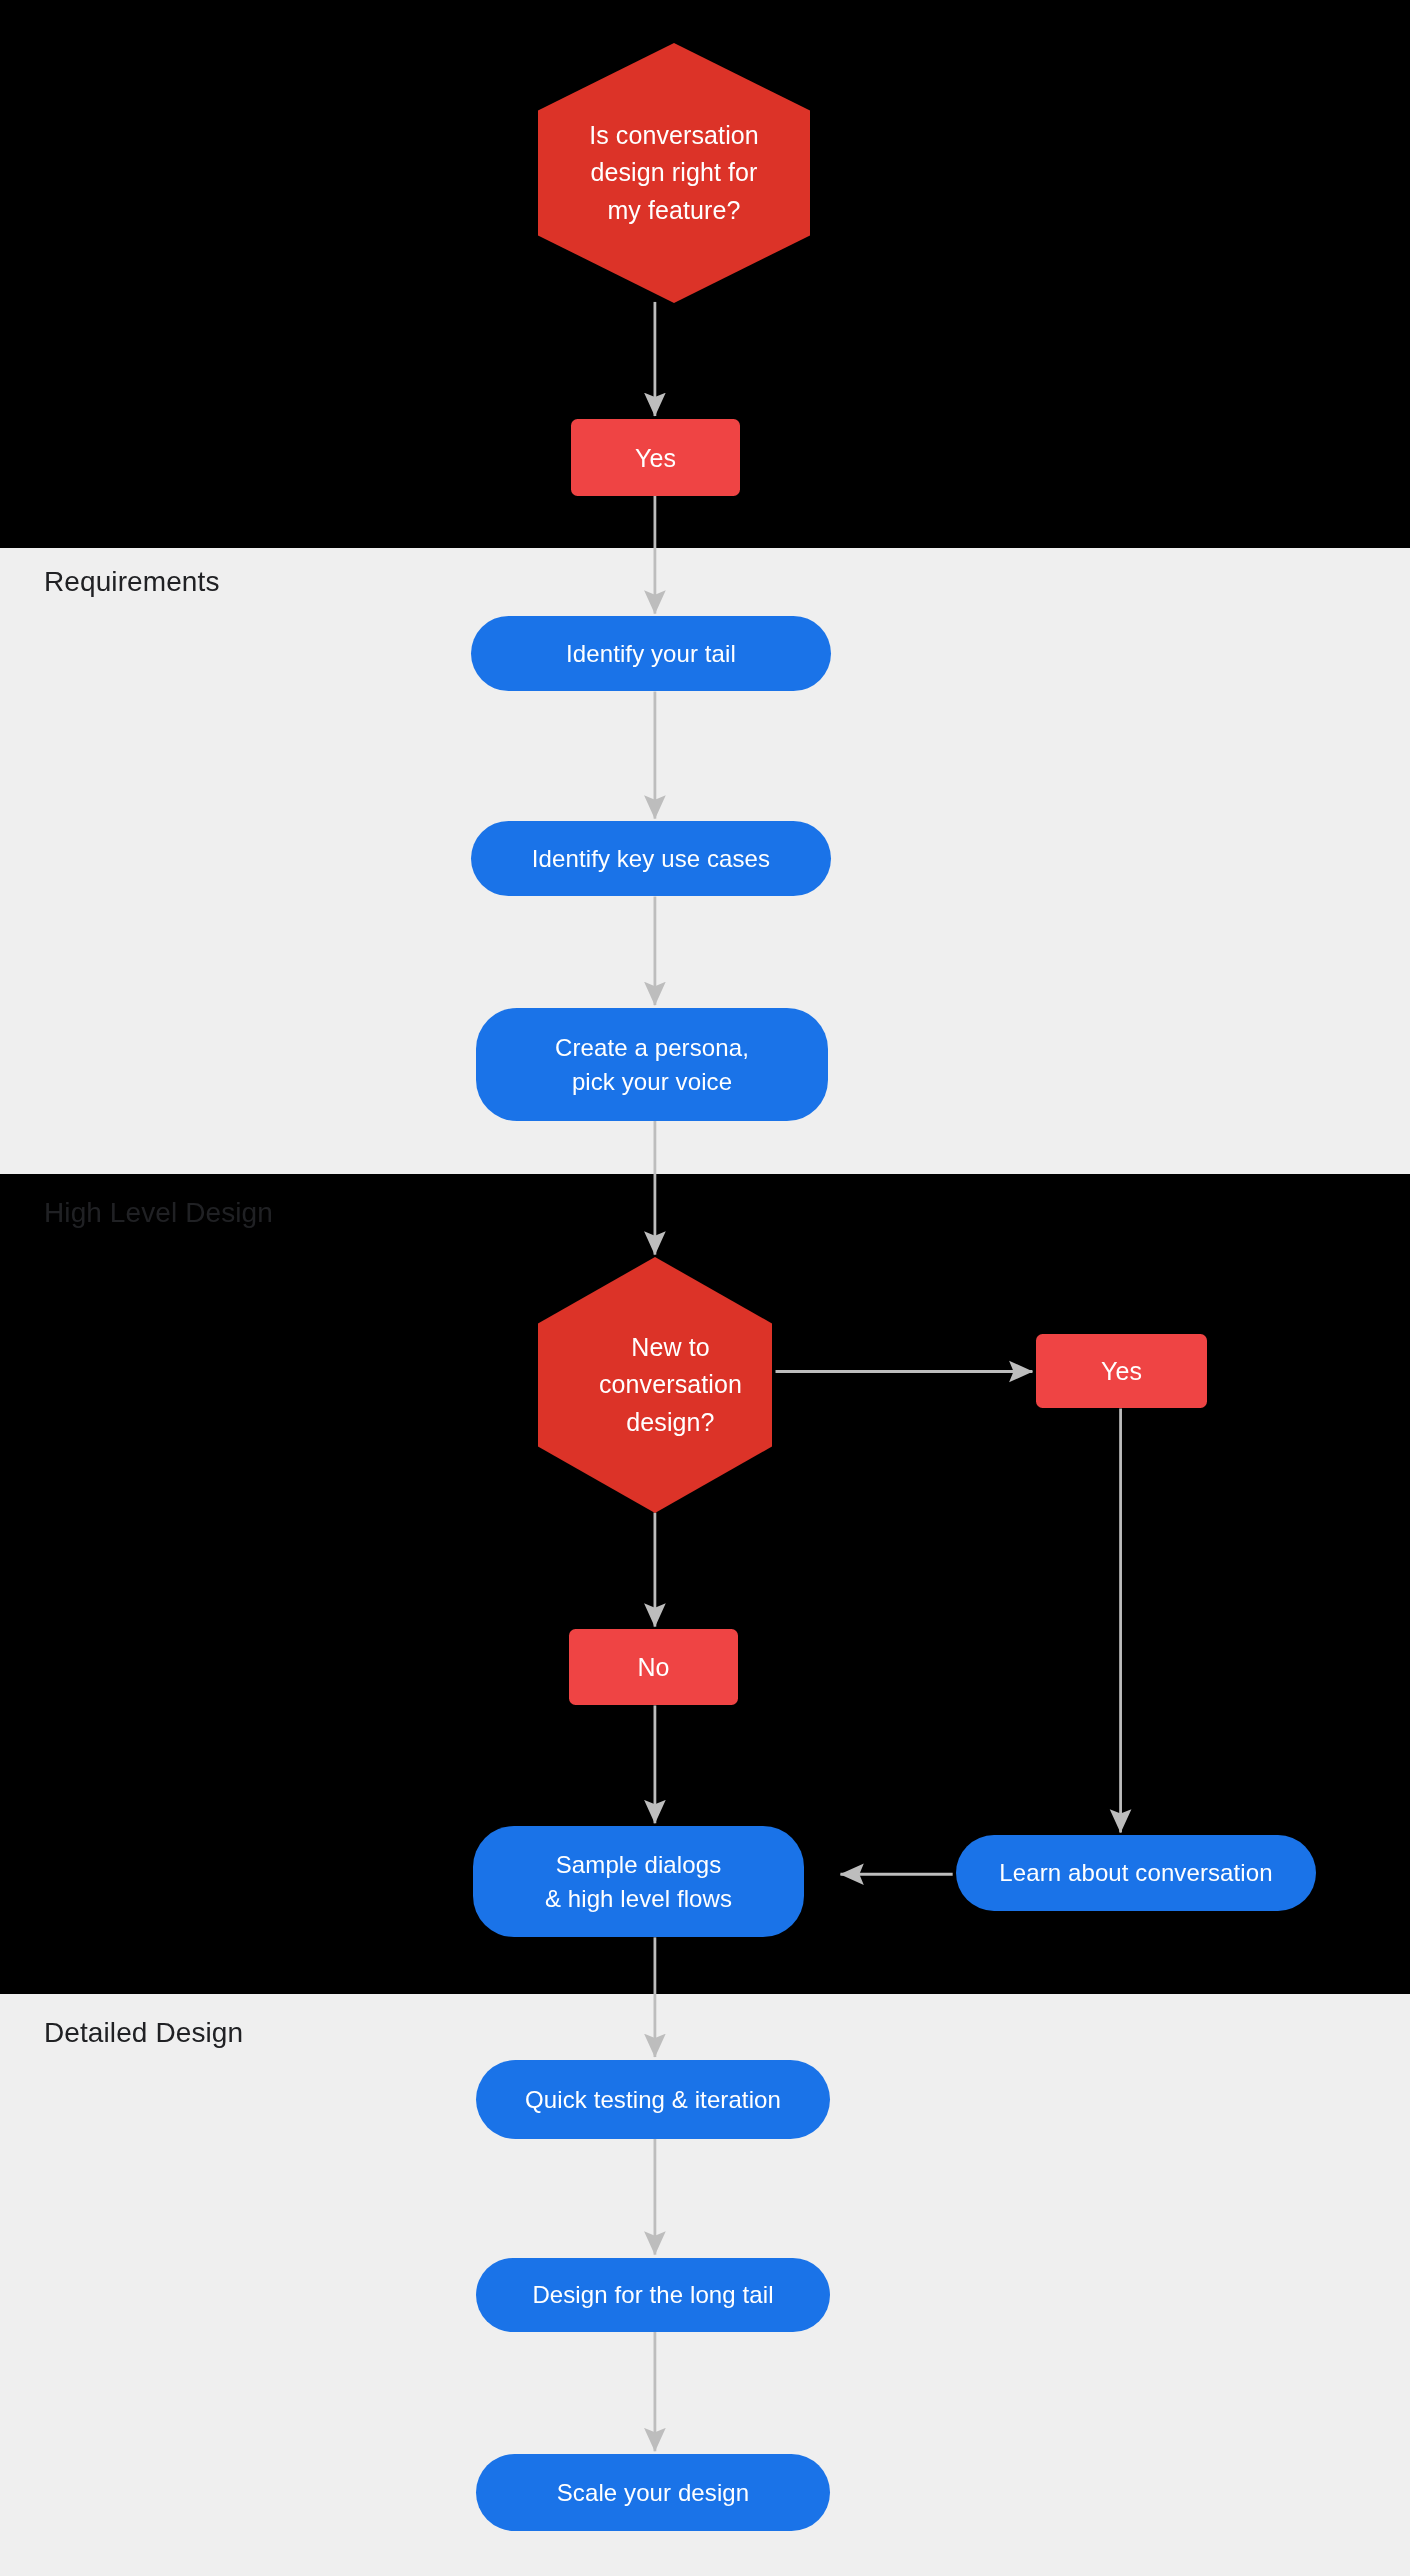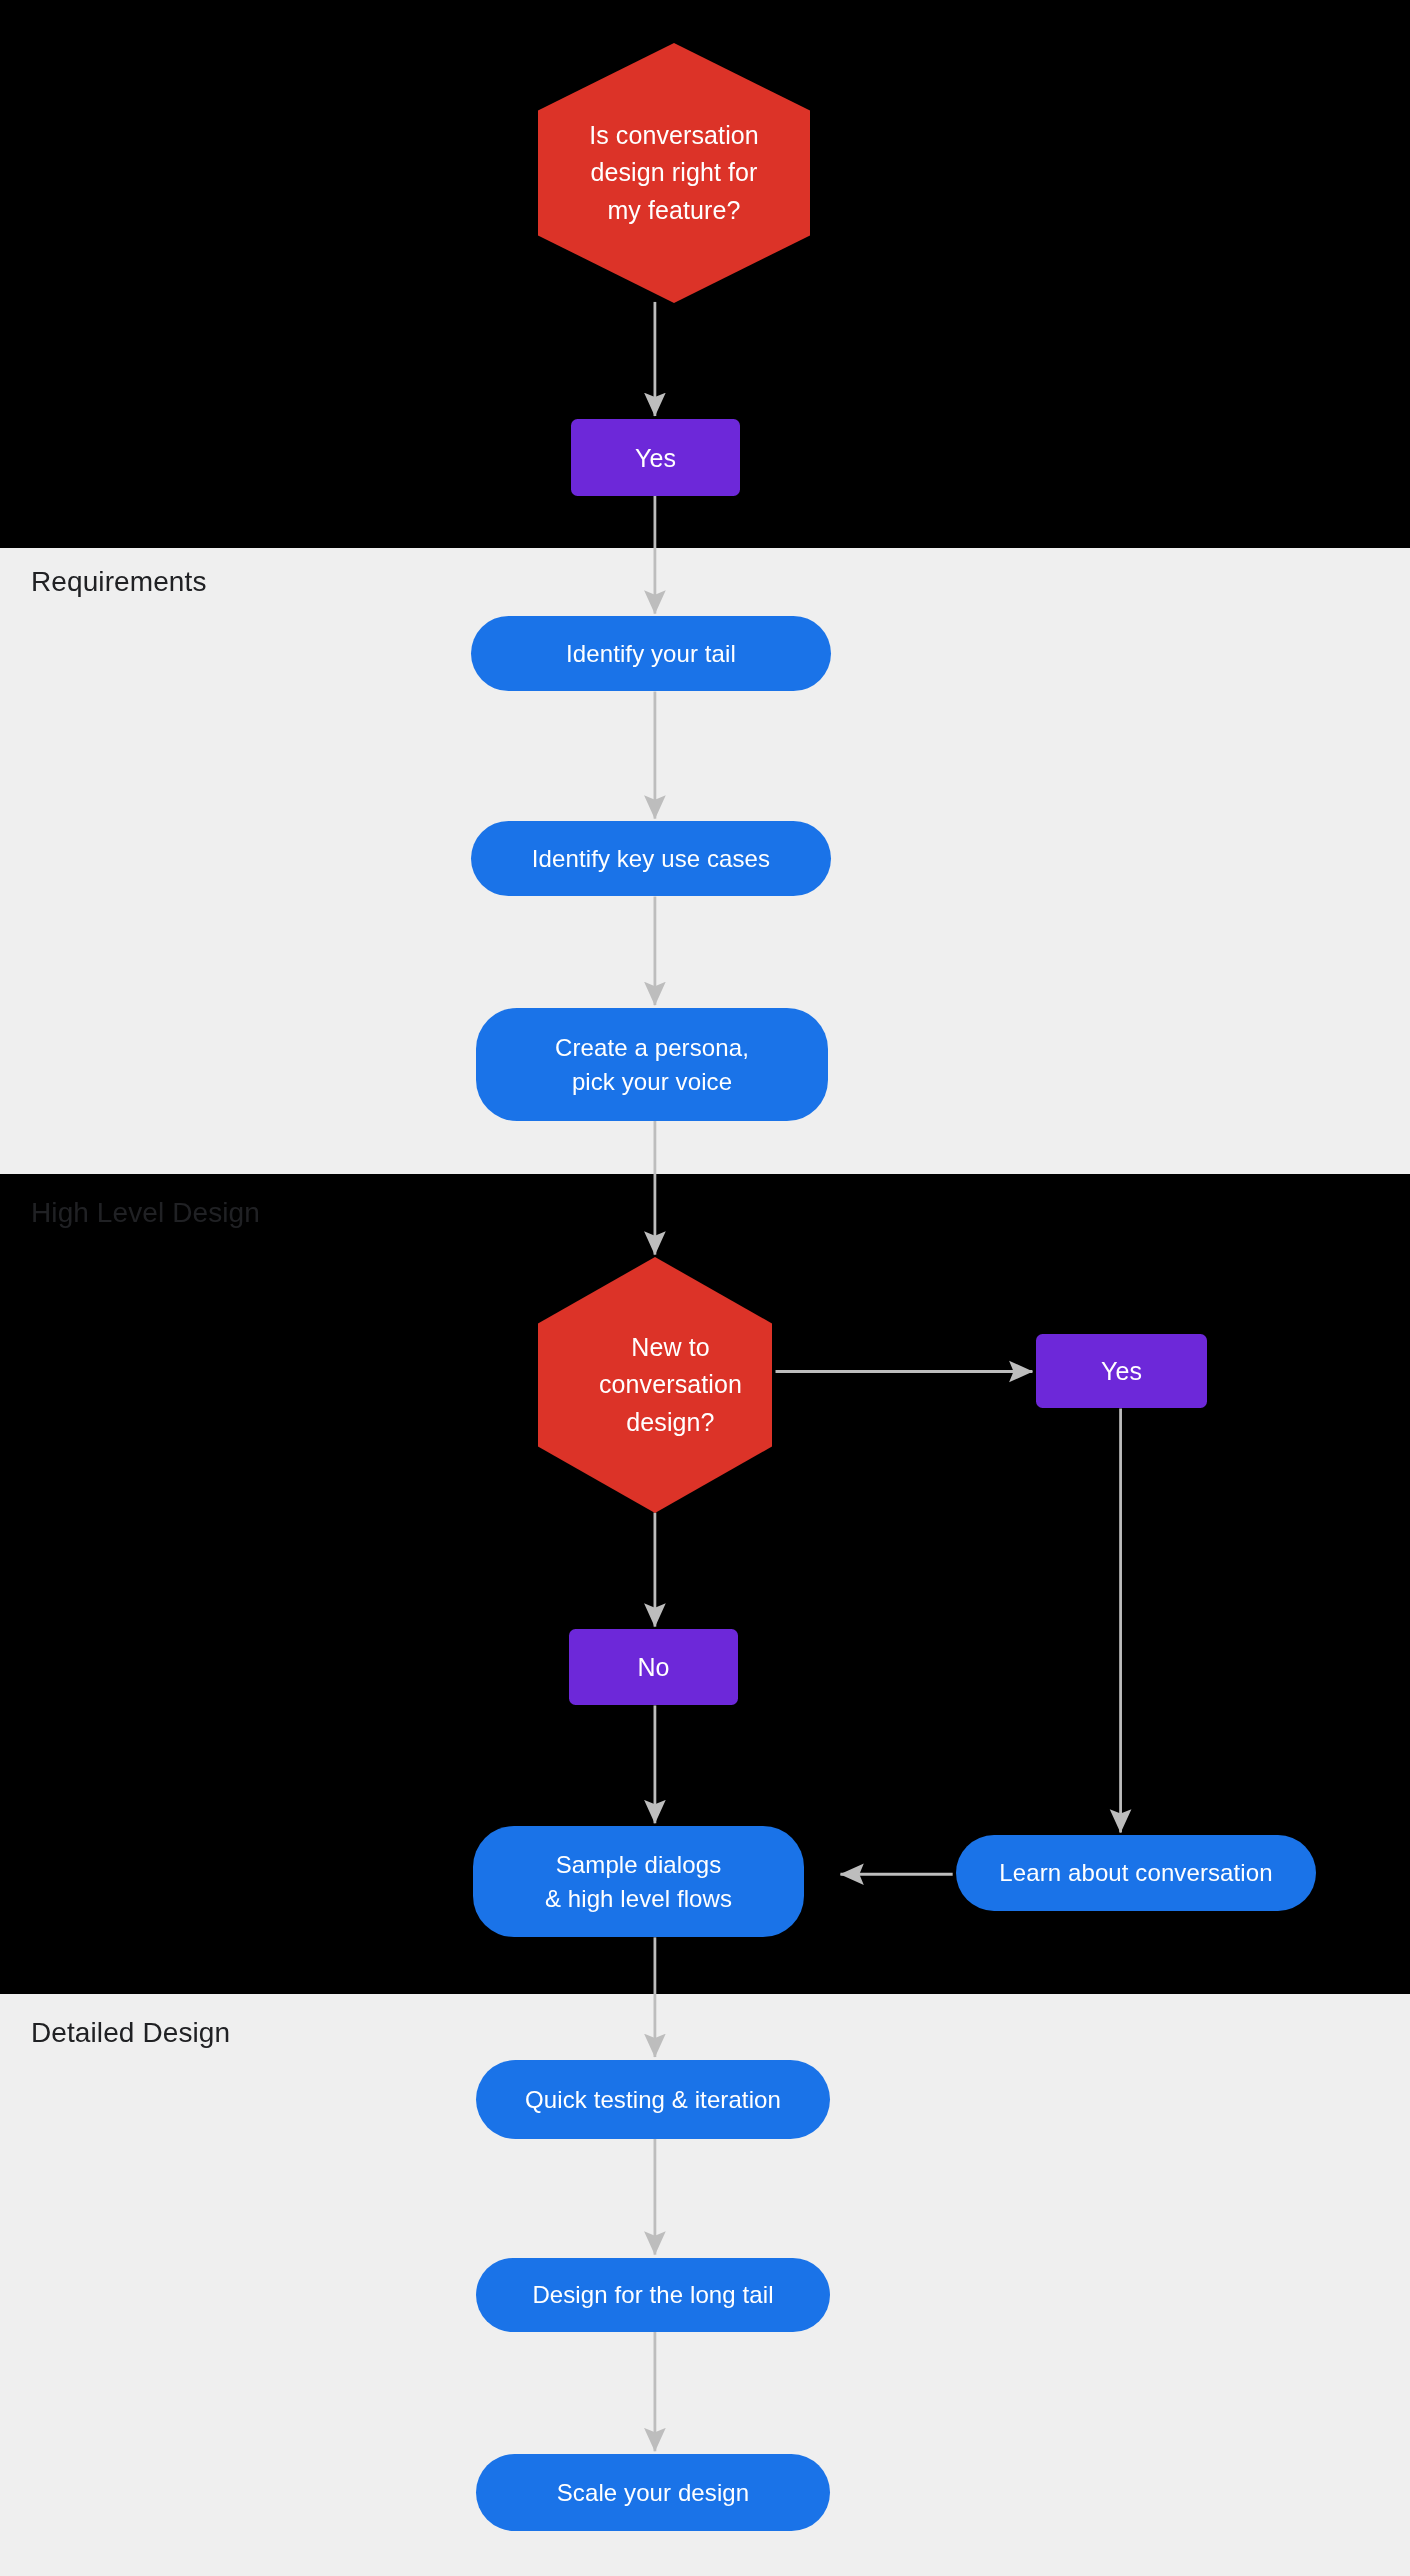--- a/index.html
+++ b/index.html
@@ -22,21 +22,21 @@
   .band {
     position: absolute;
     left: 0;
     width: 1410px;
   }
   .band-dark { background: #000000; }
   .band-light { background: #efefef; }
 
   .band-label {
     position: absolute;
-    left: 31px;
+    left: 44px;
     font-size: 28px;
     letter-spacing: 0.1px;
     color: #202124;
     white-space: nowrap;
     line-height: 1;
   }
 
   
   .edge {
     position: absolute;
@@ -61,21 +61,21 @@
   .node-pill {
     background: #1a73e8;
     border-radius: 41px;
     font-size: 24px;
     line-height: 1.38;
     padding: 0 20.4px;
     letter-spacing: 0.1px;
   }
 
   .node-rect {
-    background: #6d28d9;
+    background: #ef4444;
     border-radius: 6.5px;
     font-size: 25px;
     line-height: 1.2;
     letter-spacing: 0.1px;
   }
 
   .node-hex {
     background: transparent;
     font-size: 25px;
     line-height: 1.5;

